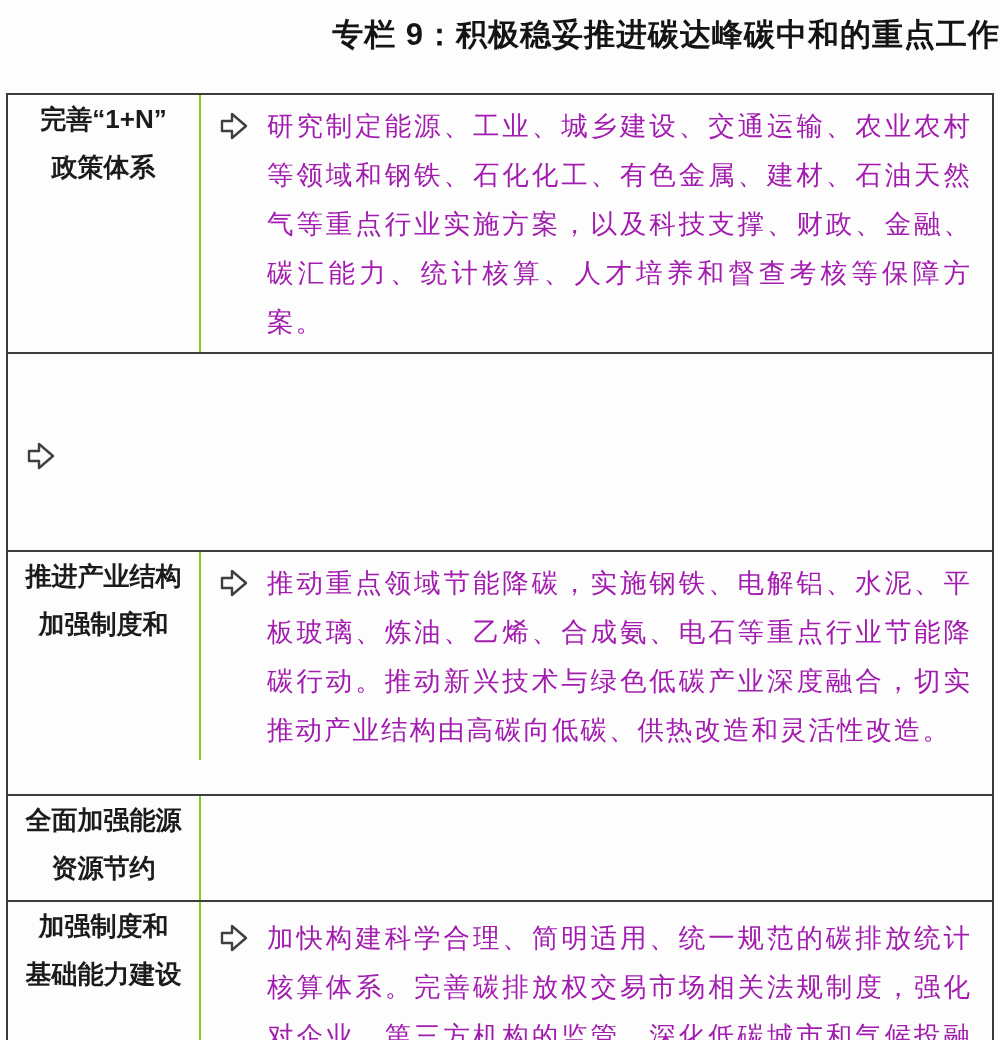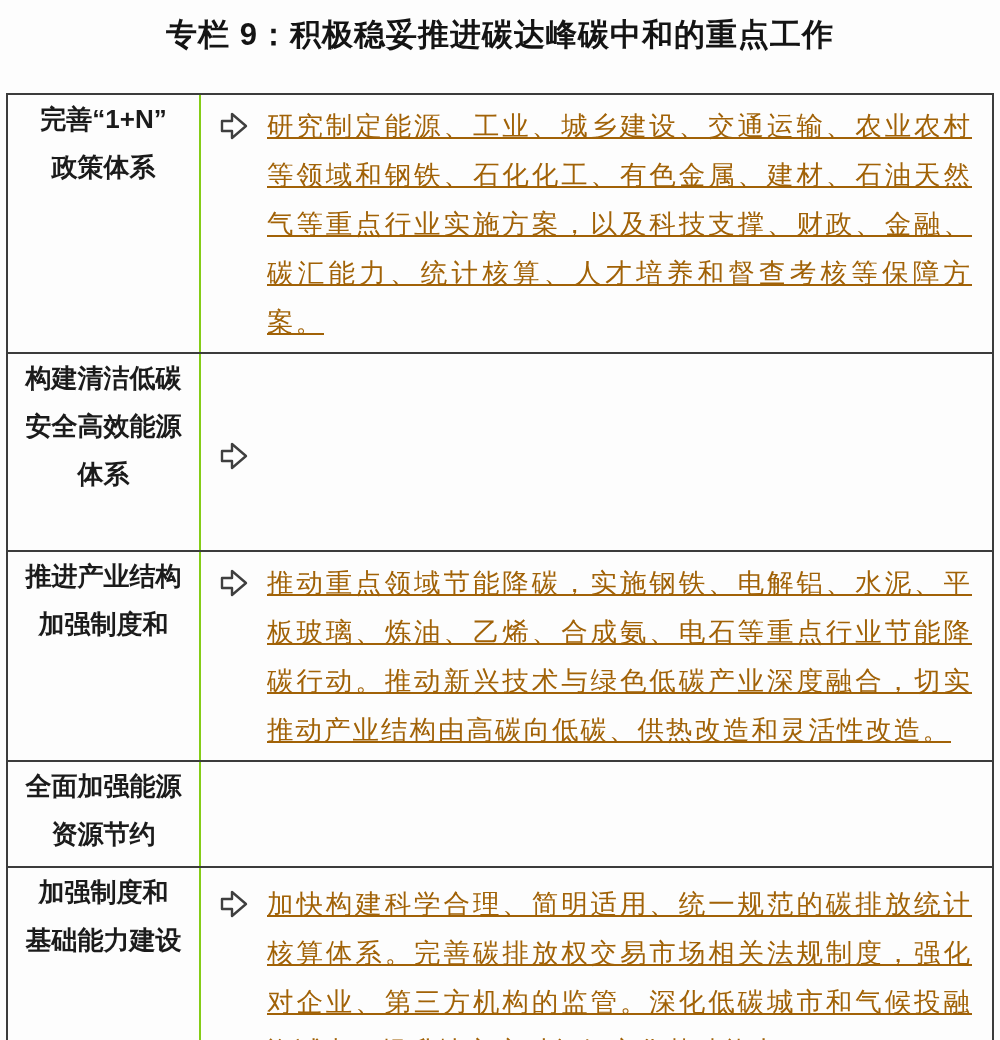--- a/index.html
+++ b/index.html
@@ -10,21 +10,21 @@
   }
   .page {
     position: relative;
     width: 1000px;
     height: 1040px;
     background: #fdfdfd;
     overflow: hidden;
   }
   .doc-title {
     margin: 14px 0 0 0;
-    text-align: center;
+    text-align: right;
     font-size: 31px;
     font-weight: bold;
     letter-spacing: 1px;
     color: #141414;
     font-family: "Liberation Sans", sans-serif;
   }
   .box-table {
     position: absolute;
     left: 6px;
     top: 93px;
@@ -33,21 +33,21 @@
     background: #fdfdfd;
   }
   .row {
     display: flex;
     border-top: 2px solid #3c3c3c;
   }
   .row:first-child { border-top: none; }
   .row:nth-child(1) { min-height: 195px; }
   .row:nth-child(2) { min-height: 198px; }
   .row:nth-child(3) { min-height: 198px; }
-  .row:nth-child(4) { min-height: 106px; }
+  .row:nth-child(4) { min-height: 106px; margin-top: 34px; }
   .row:nth-child(5) { min-height: 220px; }
   .cell-left {
     width: 193px;
     flex: 0 0 193px;
     border-right: 2px solid #84cc16;
     display: flex;
     align-items: flex-start;
     justify-content: center;
     text-align: center;
     padding: 0 6px;
@@ -78,25 +78,24 @@
     height: 34px;
     margin-top: 8px;
     margin-right: 18px;
   }
   .arrow-icon svg { display: block; }
   .content-text {
     flex: 1;
     font-size: 26.5px;
     line-height: 49px;
     letter-spacing: 2px;
-    color: #a16207;
+    color: #a21caf;
     text-align: justify;
     text-justify: inter-character;
     font-family: "DejaVu Serif", "Liberation Serif", serif;
-    text-decoration: underline;
   }
 </style>
 </head>
 <body>
 
 <div class="page">
 
   <h1 class="doc-title">专栏 9：积极稳妥推进碳达峰碳中和的重点工作</h1>
 
   <div class="box-table">
@@ -112,25 +111,20 @@
             <svg width="30" height="34" viewBox="0 0 30 34">
                 <path d="M3 12 L3 22 L13 22 L13 29 L27 17 L13 5 L13 12 Z" fill="none" stroke="#3f3f3f" stroke-width="2.4" stroke-linejoin="round"></path>
               </svg>
           </span>
           <p class="content-text">研究制定能源、工业、城乡建设、交通运输、农业农村等领域和钢铁、石化化工、有色金属、建材、石油天然气等重点行业实施方案，以及科技支撑、财政、金融、碳汇能力、统计核算、人才培养和督查考核等保障方案。</p>
         </div>
       </div>
     </div>
 
     <div class="row">
-      <div class="cell-left">
-        <span class="cat">构建清洁低碳
-安全高效能源
-体系</span>
-      </div>
       <div class="cell-right">
         <div class="content-wrap">
           <span class="arrow-icon">
             <svg width="30" height="34" viewBox="0 0 30 34">
                 <path d="M3 12 L3 22 L13 22 L13 29 L27 17 L13 5 L13 12 Z" fill="none" stroke="#3f3f3f" stroke-width="2.4" stroke-linejoin="round"></path>
               </svg>
           </span>
         </div>
       </div>
     </div>

